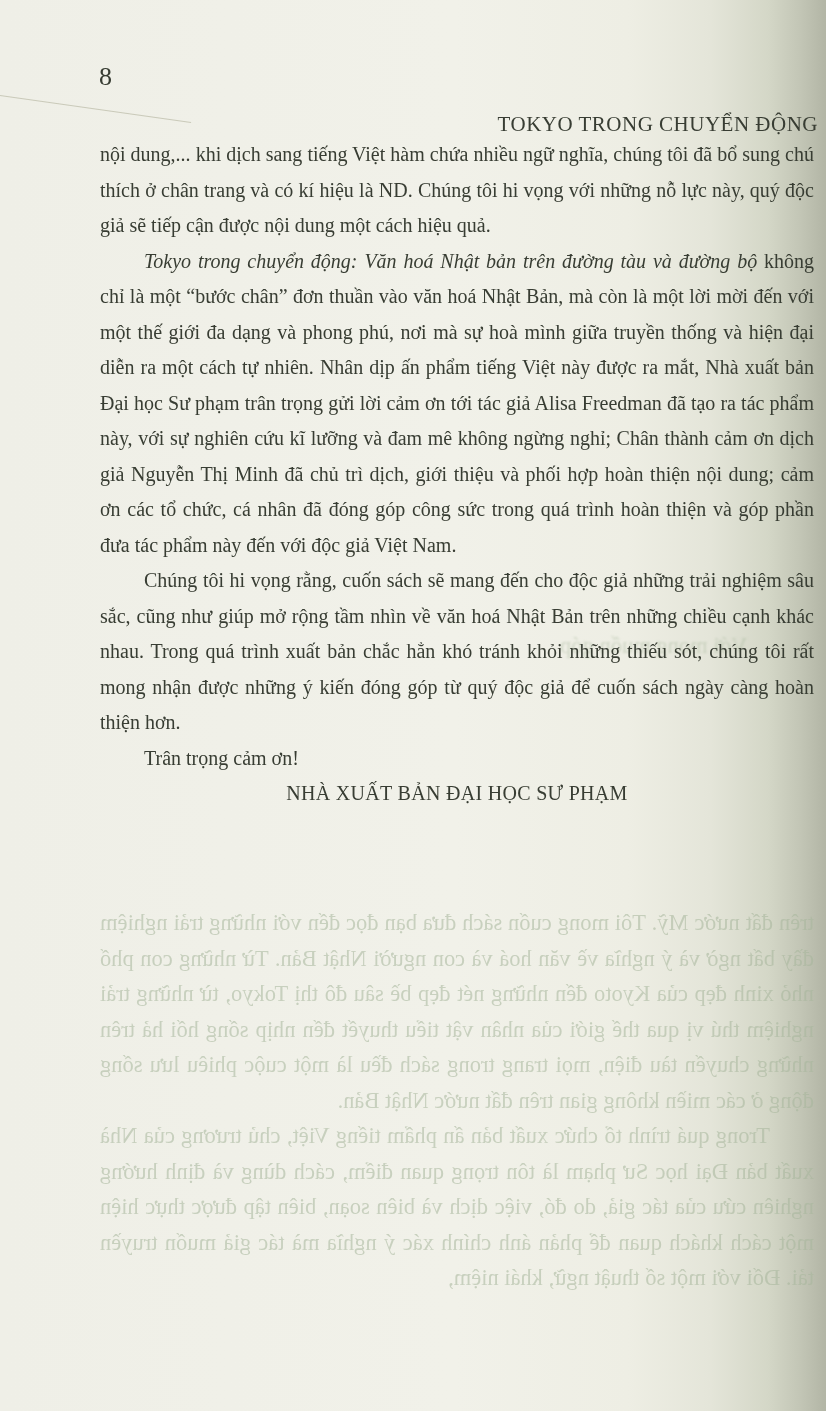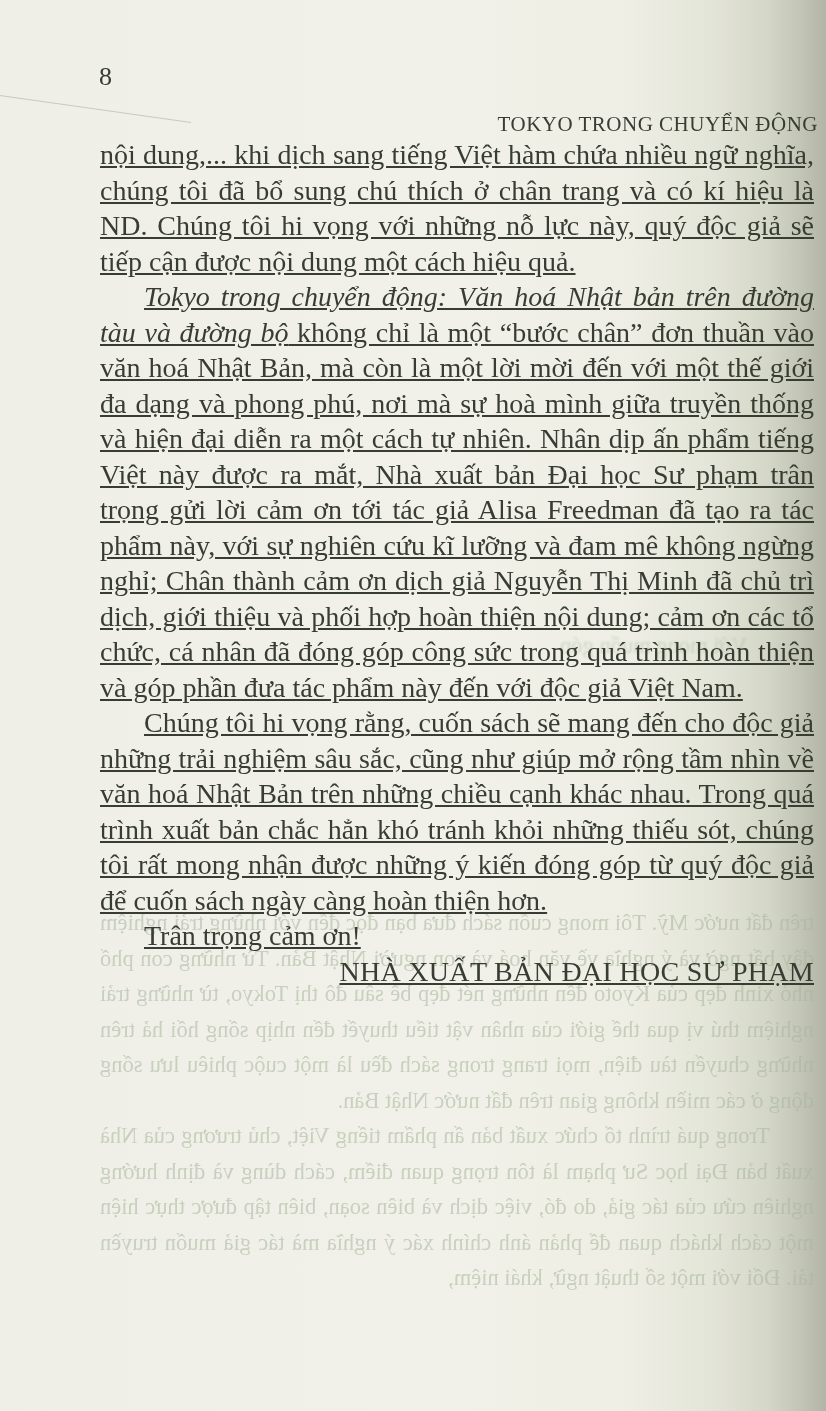--- a/index.html
+++ b/index.html
@@ -26,29 +26,28 @@
   }
   .running-title{
     position:absolute;right:8px;top:68px;
     font-size:21px;line-height:24px;
     letter-spacing:0.5px;
     white-space:nowrap;
     margin-top:44px;
   }
   .body-text{
     position:absolute;left:100px;top:137px;width:714px;
-    font-size:28px;line-height:35.5px;
+    font-size:20px;line-height:35.5px;
     text-align:justify;
     z-index:2;
-    text-decoration:underline;
   }
   .body-text p{margin:0;}
   .body-text p.indented{text-indent:44px;}
   .signature{
-    text-align:right;
+    text-align:center;
     text-indent:0;
     letter-spacing:0.3px;
   }
   
   .ghost-layer{position:absolute;inset:0;z-index:1;}
   .ghost-text{
     position:absolute;left:100px;top:905px;width:714px;
     font-size:22.5px;line-height:35.5px;
     text-align:justify;
     color:#a7b69c;

